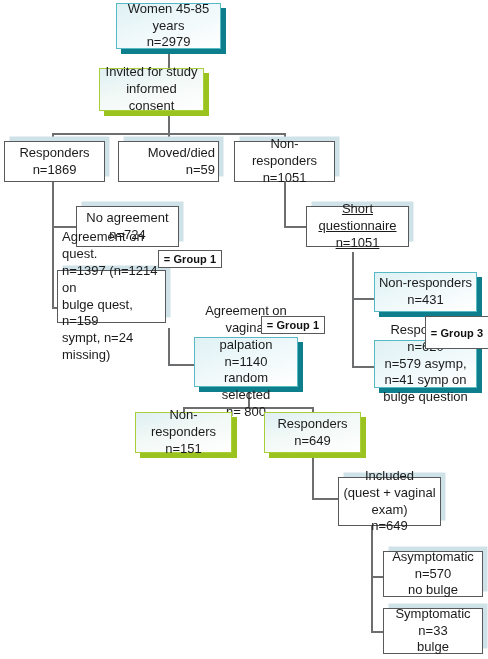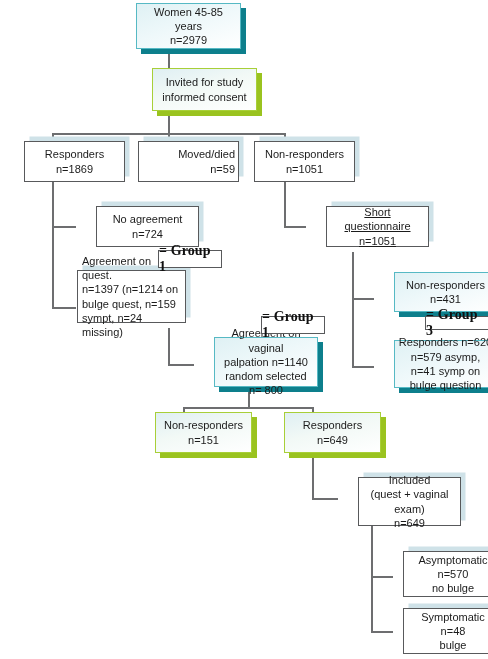--- a/index.html
+++ b/index.html
@@ -17,25 +17,24 @@
 
   
   .node{
     position:absolute;
     box-sizing:border-box;
     display:flex;
     align-items:center;
     justify-content:center;
     text-align:center;
     color:#1b1b1b;
-    font-size:11px;
+    font-size:13px;
     line-height:1.30;
     padding:2px 3px;
     z-index:5;
-    margin-left:20px;
   }
   .node .txt{display:block;width:100%;white-space:pre-line;}
 
   
   .n-gray{
     background:#ffffff;
     border:1.1px solid #58595b;
     box-shadow:5px -5px 0 -0.5px #cfe2e8;
   }
   
@@ -49,29 +48,28 @@
     background:linear-gradient(165deg,#dfeff3 0%,#f2f9f6 45%,#ffffff 100%);
     border:1.1px solid #a8cf38;
     box-shadow:5px 5px 0 0 #9ac31f;
   }
   
   .tag{
     position:absolute;
     box-sizing:border-box;
     background:#ffffff;
     border:1.1px solid #58595b;
-    font-size:14px;
+    font-size:11px;
     font-weight:bold;
     color:#101010;
     display:flex;
     align-items:center;
     justify-content:center;
     z-index:9;
     letter-spacing:0.1px;
-    font-family:Liberation Serif, serif;
   }
 
   
   .ln{position:absolute;background:#6d6e70;z-index:1;}
   .lnv{width:2px;}
   .lnh{height:2px;}
 </style>
 </head>
 <body>
 
@@ -109,21 +107,21 @@
 
   <div class="ln lnv" style="left:371px;top:526px;width:2px;height:107px;"></div>
   <div class="ln lnh" style="left:371px;top:576px;width:22px;height:2px;"></div>
   <div class="ln lnh" style="left:371px;top:631px;width:22px;height:2px;"></div>
 
   <div class="node n-teal" style="left:116px;top:3px;width:105px;height:46px;">
     <span class="txt">Women 45-85 years
 n=2979</span>
   </div>
 
-  <div class="node n-green" style="left:132px;top:68px;width:105px;height:43px;">
+  <div class="node n-green" style="left:99px;top:68px;width:105px;height:43px;">
     <span class="txt">Invited for study
 informed consent</span>
   </div>
 
   <div class="node n-gray" style="left:4px;top:141px;width:101px;height:41px;">
     <span class="txt">Responders
 n=1869</span>
   </div>
 
   <div class="node n-gray" style="left:118px;top:141px;width:101px;height:41px;text-align:right;">
@@ -189,29 +187,29 @@
   </div>
 
   <div class="node n-gray" style="left:383px;top:551px;width:100px;height:46px;">
     <span class="txt">Asymptomatic
 n=570
 no bulge</span>
   </div>
 
   <div class="node n-gray" style="left:383px;top:608px;width:100px;height:46px;">
     <span class="txt">Symptomatic
-n=48
+n=33
 bulge</span>
   </div>
 
   <div class="tag" style="left:158px;top:250px;width:64px;height:18px;">
     <span>= Group 1</span>
   </div>
 
   <div class="tag" style="left:261px;top:316px;width:64px;height:18px;">
     <span>= Group 1</span>
   </div>
 
-  <div class="tag" style="left:425px;top:316px;width:64px;height:14px;">
+  <div class="tag" style="left:425px;top:316px;width:64px;height:33px;">
     <span>= Group 3</span>
   </div>
 
 </div>
 
 </body></html>

